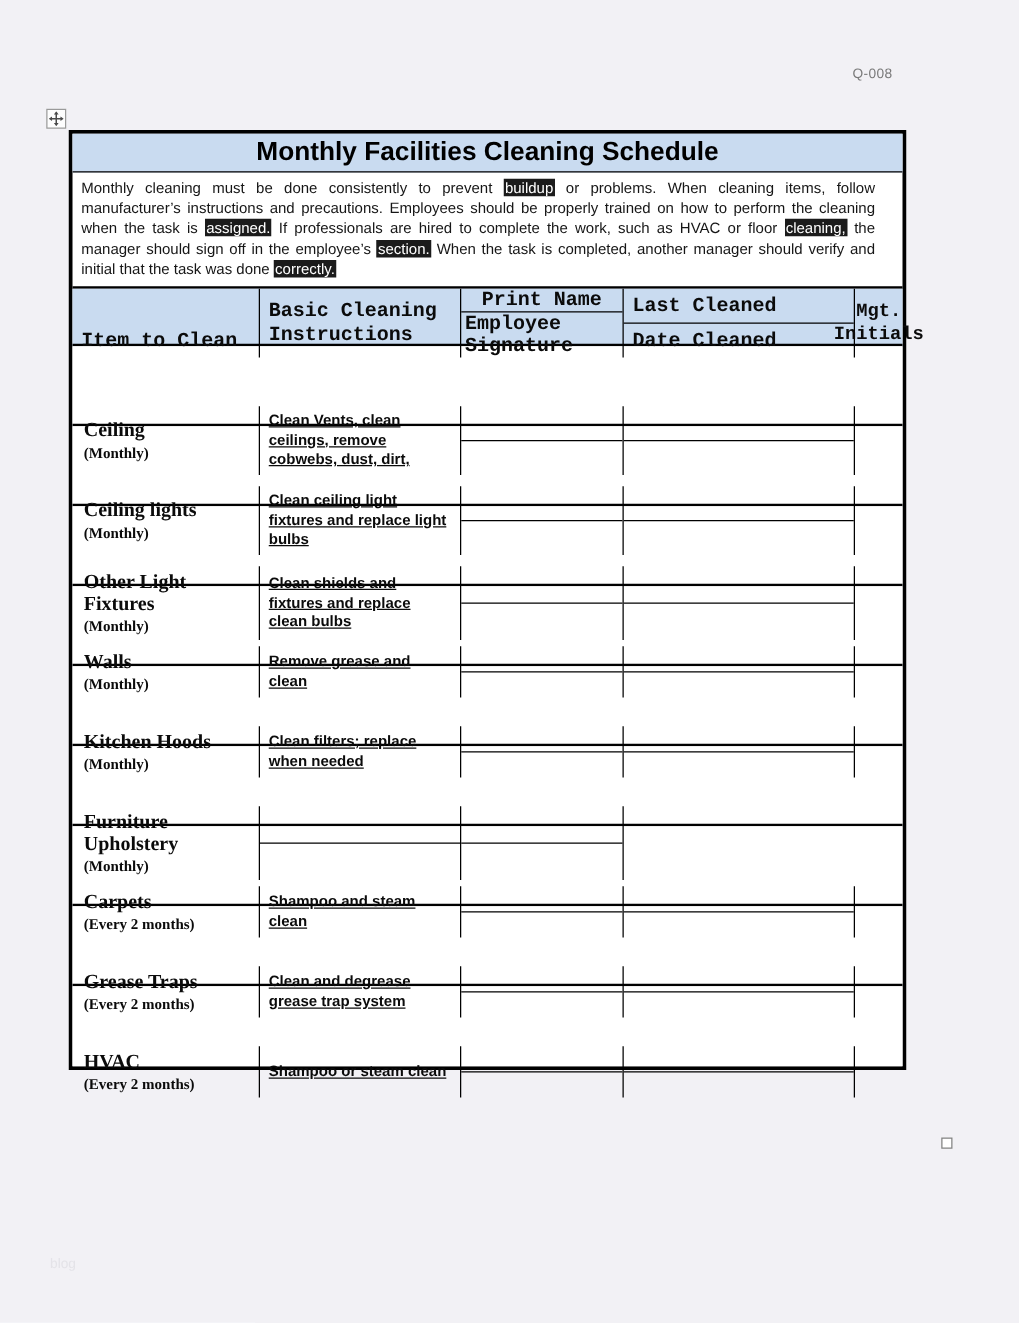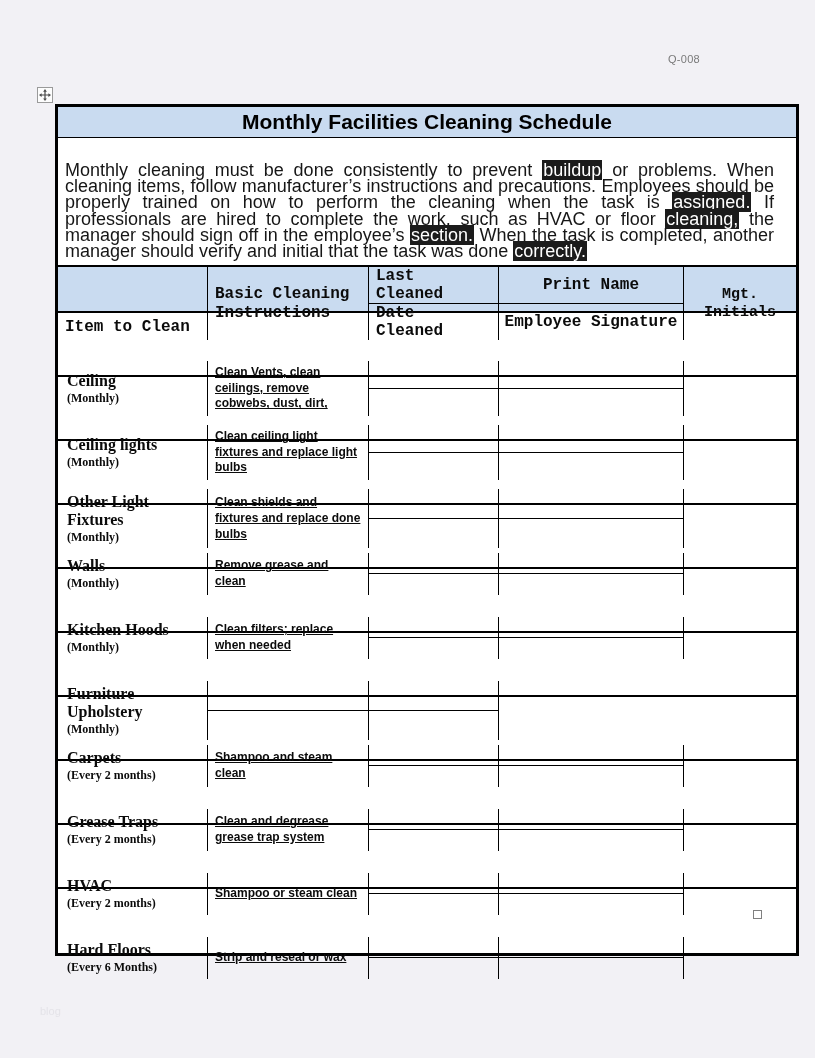--- a/index.html
+++ b/index.html
@@ -8,49 +8,49 @@
     --border:#000000;
     --hl-bg:#1b1b1b;
     --hl-fg:#ffffff;
   }
   *{margin:0;padding:0;box-sizing:border-box;}
   html,body{background:var(--page-bg);}
   body{font-family:"Liberation Sans",sans-serif;}
 
   .canvas{position:relative;width:815px;height:1058px;background:var(--page-bg);overflow:hidden;margin:0;}
 
-  .doc-code{position:absolute;top:53px;right:115px;font-size:11px;color:#7a7a7a;letter-spacing:.3px;}
+  .doc-code{position:absolute;top:53px;right:101px;font-size:11px;color:#7a7a7a;letter-spacing:.3px;}
 
   .move-handle{position:absolute;top:87px;left:37px;width:16px;height:16px;border:1px solid #9a9a9a;
                background:#fdfdfd;display:flex;align-items:center;justify-content:center;cursor:move;}
   .move-handle svg{display:block;}
 
-  .schedule{position:absolute;left:55px;top:104px;width:744px;border:3px solid var(--border);background:#ffffff;}
+  .schedule{position:absolute;left:55px;top:104px;width:670px;border:3px solid var(--border);background:#ffffff;}
 
   .title-row{height:31px;background:var(--header-bg);border-bottom:1px solid var(--border);
              display:flex;align-items:center;justify-content:center;font-weight:bold;font-size:21px;color:#000;}
 
-  .intro{padding:4px 22px 6px 7px;font-size:18px;line-height:16.2px;text-align:justify;color:#161616;
-         border-bottom:2px solid var(--border);margin-top:20px;}
+  .intro{padding:4px 22px 6px 7px;font-size:12px;line-height:16.2px;text-align:justify;color:#161616;
+         border-bottom:2px solid var(--border);}
   .intro .hl{background:var(--hl-bg);color:var(--hl-fg);padding:0 1px;}
 
   .grid-cols{display:grid;grid-template-columns:149px 161px 130px 185px 1fr;}
 
   .header-row{background:var(--header-bg);border-bottom:2px solid var(--border);height:46px;}
   .hc{border-left:1px solid var(--border);font-family:Liberation Mono, monospace;font-weight:bold;
       font-size:16px;color:#0b0b0b;min-width:0;}
   .hc:first-child{border-left:none;}
   .hc-item{display:flex;align-items:flex-end;padding:2px 7px 4px;}
   .hc-instr{display:flex;align-items:center;padding:2px 7px;line-height:1.15;}
   .hc-split{display:flex;flex-direction:column;}
   .hc-split .hsub{flex:1;display:flex;align-items:center;padding:0 7px;min-width:0;}
   .hc-split .hsub.first{border-bottom:1px solid var(--border);}
   .hc-split.centered .hsub{justify-content:center;padding:0 3px;}
   .hc-init{display:flex;align-items:center;justify-content:center;text-align:center;
-           font-size:15px;line-height:1.15;padding:0 28px;}
+           font-size:15px;line-height:1.15;padding:0 10px;}
 
   .trow{height:64px;border-bottom:2px solid var(--border);background:#ffffff;}
   .trow:last-child{border-bottom:none;}
   .bc{border-left:1px solid var(--border);min-width:0;margin-top:48px;}
   .bc:first-child{border-left:none;}
   .bc-item{display:flex;flex-direction:column;justify-content:center;padding:4px 9px;
            font-family:"Liberation Serif",serif;font-weight:bold;color:#0b0b0b;}
   .item-name{font-size:16px;line-height:1.12;}
   .item-freq{font-size:12px;line-height:1.2;margin-top:1px;}
   .bc-instr{display:flex;align-items:center;padding:4px 7px;}
@@ -80,28 +80,28 @@
 
   <div class="schedule">
 
     <div class="title-row">Monthly Facilities Cleaning Schedule</div>
 
     <div class="intro"><span>Monthly cleaning must be done consistently to prevent </span><span class="hl">buildup</span><span> or problems. When cleaning items, follow manufacturer’s instructions and precautions. Employees should be properly trained on how to perform the cleaning when the task is </span><span class="hl">assigned.</span><span> If professionals are hired to complete the work, such as HVAC or floor </span><span class="hl">cleaning,</span><span> the manager should sign off in the employee’s </span><span class="hl">section.</span><span> When the task is completed, another manager should verify and initial that the task was done </span><span class="hl">correctly.</span></div>
 
     <div class="header-row grid-cols">
       <div class="hc hc-item">Item to Clean</div>
       <div class="hc hc-instr">Basic Cleaning Instructions</div>
+      <div class="hc hc-split centered">
+        <div class="hsub first">Print Name</div>
+        <div class="hsub">Employee Signature</div>
+      </div>
       <div class="hc hc-split">
         <div class="hsub first">Last Cleaned</div>
         <div class="hsub">Date Cleaned</div>
       </div>
-      <div class="hc hc-split centered">
-        <div class="hsub first">Print Name</div>
-        <div class="hsub">Employee Signature</div>
-      </div>
       <div class="hc hc-init">Mgt. Initials</div>
     </div>
 
     <div>
   <div class="trow grid-cols">
     <div class="bc bc-item">
       <div class="item-name">Ceiling</div>
       <div class="item-freq">(Monthly)</div>
     </div>
     <div class="bc bc-instr">
@@ -136,21 +136,21 @@
     </div>
     <div class="bc"></div>
   </div>
 
   <div class="trow grid-cols">
     <div class="bc bc-item">
       <div class="item-name">Other Light Fixtures</div>
       <div class="item-freq">(Monthly)</div>
     </div>
     <div class="bc bc-instr">
-      <span class="instr-text">Clean shields and fixtures and replace done bulbs</span>
+      <span class="instr-text">Clean shields and fixtures and replace clean bulbs</span>
     </div>
     <div class="bc bc-split">
       <div class="fsub first"></div>
       <div class="fsub"></div>
     </div>
     <div class="bc bc-split">
       <div class="fsub first"></div>
       <div class="fsub"></div>
     </div>
     <div class="bc"></div>
@@ -260,37 +260,19 @@
       <div class="fsub first"></div>
       <div class="fsub"></div>
     </div>
     <div class="bc bc-split">
       <div class="fsub first"></div>
       <div class="fsub"></div>
     </div>
     <div class="bc"></div>
   </div>
 
-  <div class="trow grid-cols">
-    <div class="bc bc-item">
-      <div class="item-name">Hard Floors</div>
-      <div class="item-freq">(Every 6 Months)</div>
-    </div>
-    <div class="bc bc-instr">
-      <span class="instr-text">Strip and reseal or wax</span>
-    </div>
-    <div class="bc bc-split">
-      <div class="fsub first"></div>
-      <div class="fsub"></div>
-    </div>
-    <div class="bc bc-split">
-      <div class="fsub first"></div>
-      <div class="fsub"></div>
-    </div>
-    <div class="bc"></div>
-  </div>
 </div>
   </div>
 
   <div class="resize-handle"></div>
 
   <div class="watermark">blog</div>
 </div>
 
 </body></html>

